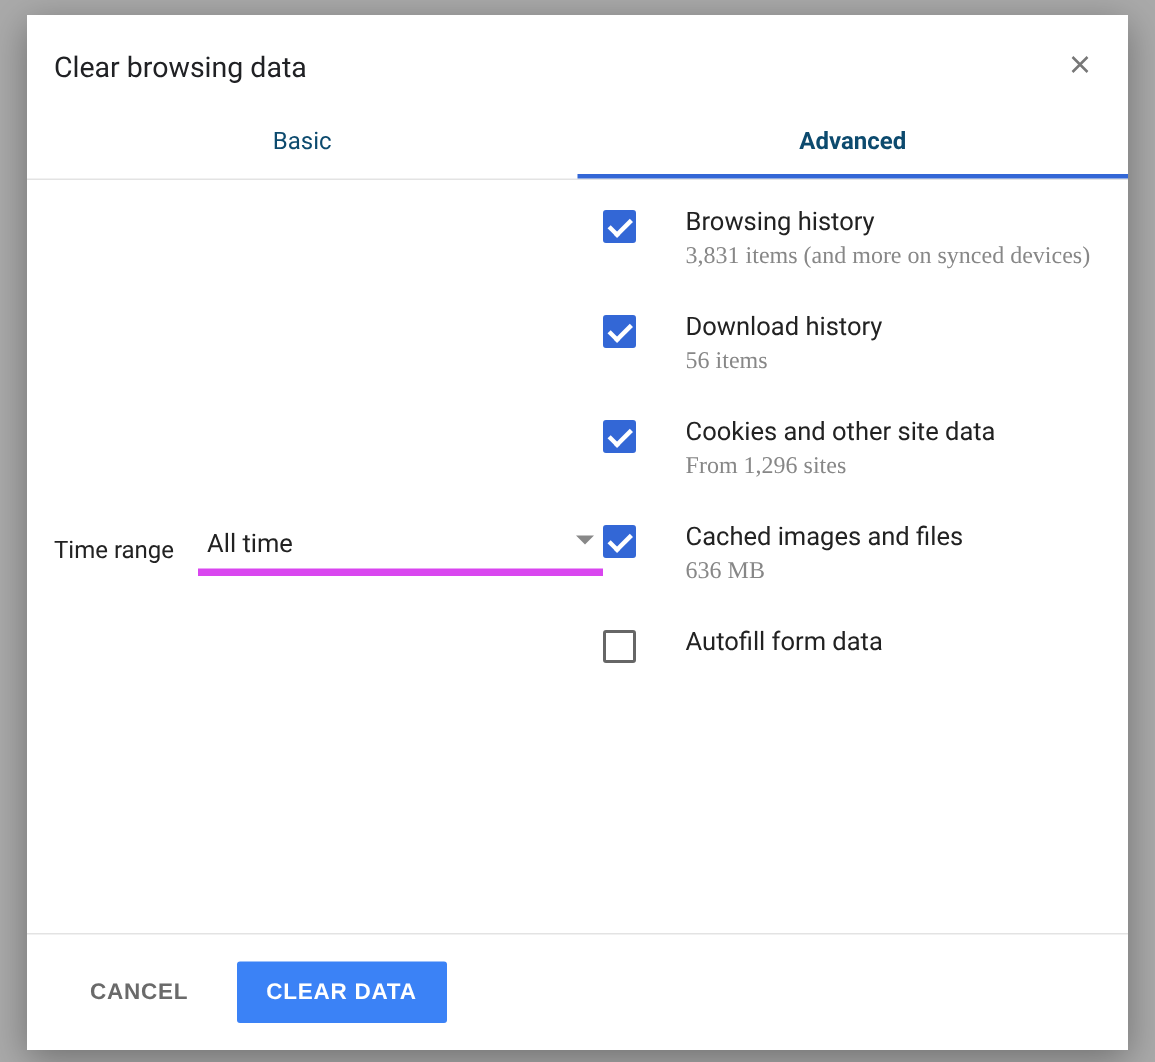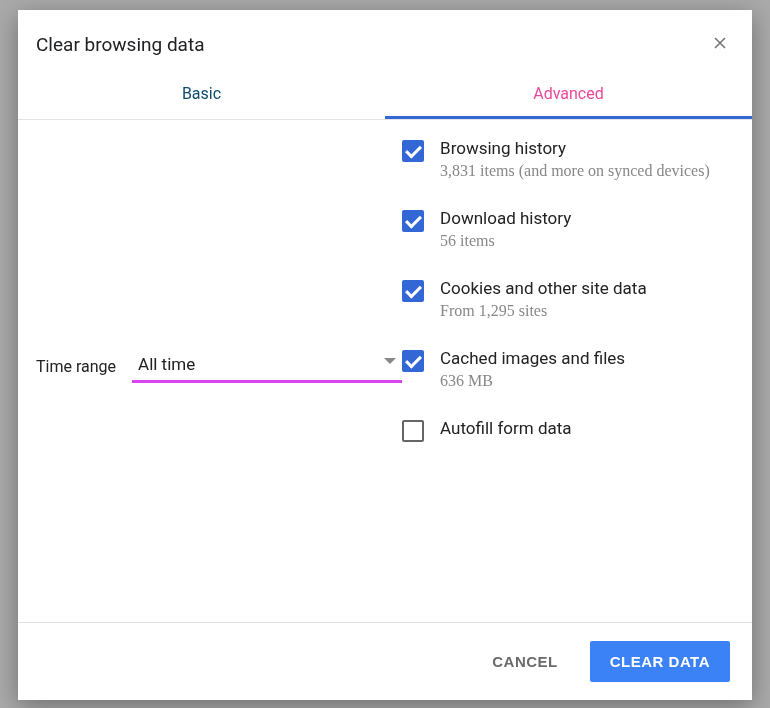--- a/index.html
+++ b/index.html
@@ -60,44 +60,44 @@
     .tab {
       flex:1;
       text-align:center;
       padding:14px 0 13px;
       font-size:16px;
       color:#0c4a6e;
       cursor:pointer;
       border-bottom:3px solid transparent;
     }
     .tab.active {
-      color:#ec4899;
+      color:#0c4a6e;
       border-bottom:3px solid #3367d6;
-      font-weight:400;
+      font-weight:700;
     }
     .content {
       flex:1;
       padding: 18px 18px 0 18px;
       overflow:hidden;
       display:flex;
       flex-direction:row;
     }
     .time-range-row {
       display:flex;
       align-items:center;
       gap:16px;
       margin-bottom:28px;
     }
     .time-label {
       font-size:16px;
       color:#222;
     }
     .select-wrap {
       position:relative;
-      border-bottom:3px solid #d946ef;
+      border-bottom:5px solid #d946ef;
       padding: 4px 36px 6px 6px;
       min-width:270px;
       cursor:pointer;
     }
     .select-value {
       font-size:17px;
       color:#222;
     }
     .select-arrow {
       position:absolute;
@@ -110,21 +110,21 @@
     }
     .options {
       display:flex;
       flex-direction:column;
       gap:28px;
       overflow:hidden;
       flex:1;
     }
     .opt {
       display:flex;
-      gap:16px;
+      gap:33px;
       align-items:flex-start;
     }
     .chk {
       width:22px;height:22px;
       border:2px solid #666;
       border-radius:2px;
       flex-shrink:0;
       margin-top:2px;
       display:flex;
       align-items:center;
@@ -143,21 +143,21 @@
       border-width:0 3px 3px 0;
       transform:rotate(45deg) translate(-1px,-1px);
     }
     .opt-text { display:flex; flex-direction:column; gap:4px;}
     .opt-title { font-size:17px; color:#222;}
     .opt-sub { font-size:16px; color:#878787;font-family:Liberation Serif, serif;}
     .footer {
       border-top:1px solid #e3e3e3;
       padding:18px 22px;
       display:flex;
-      justify-content:flex-end;
+      justify-content:flex-start;
       gap:12px;
     }
     .btn {
       font-size:15px;
       font-weight:600;
       letter-spacing:0.5px;
       padding:12px 20px;
       border:none;
       border-radius:2px;
       cursor:pointer;
@@ -207,21 +207,21 @@
           <div class="chk checked"></div>
           <div class="opt-text">
             <div class="opt-title">Download history</div>
             <div class="opt-sub">56 items</div>
           </div>
         </div>
         <div class="opt">
           <div class="chk checked"></div>
           <div class="opt-text">
             <div class="opt-title">Cookies and other site data</div>
-            <div class="opt-sub">From 1,295 sites</div>
+            <div class="opt-sub">From 1,296 sites</div>
           </div>
         </div>
         <div class="opt">
           <div class="chk checked"></div>
           <div class="opt-text">
             <div class="opt-title">Cached images and files</div>
             <div class="opt-sub">636 MB</div>
           </div>
         </div>
         <div class="opt">

